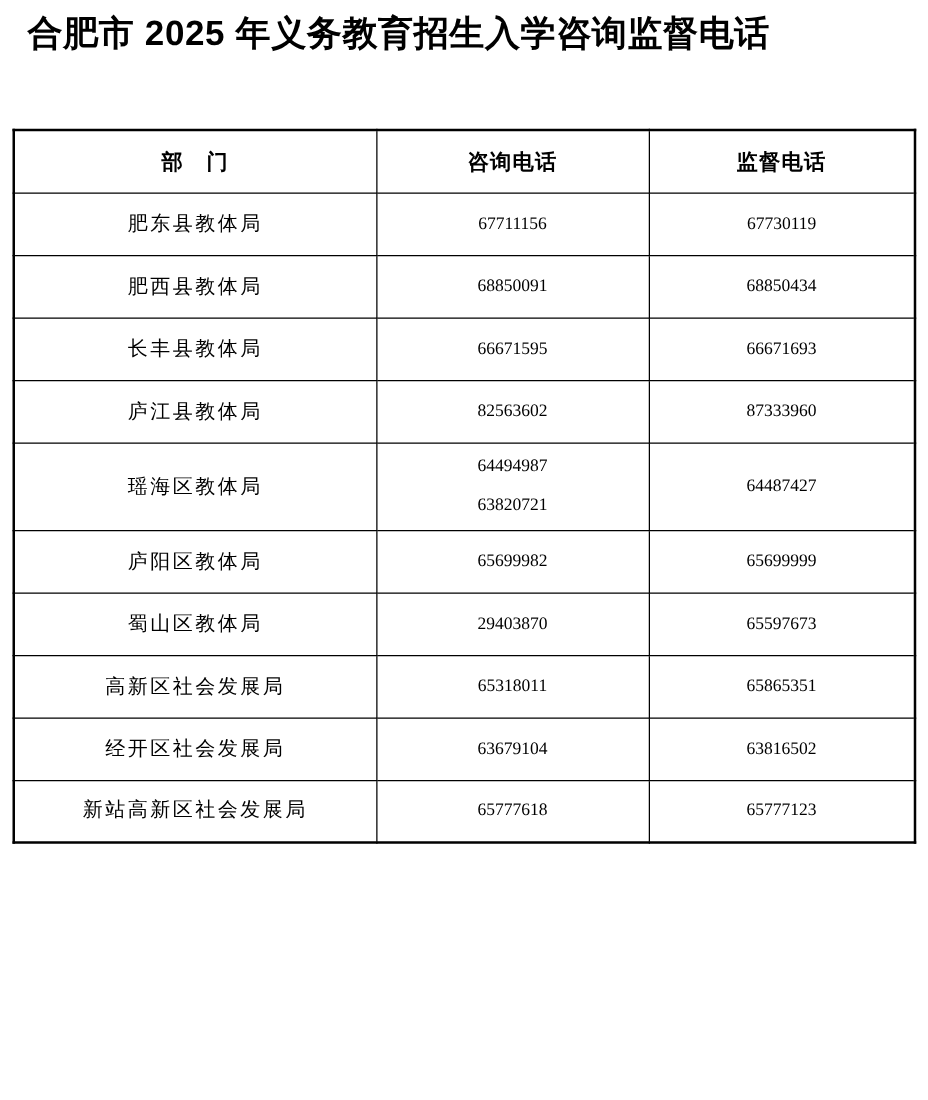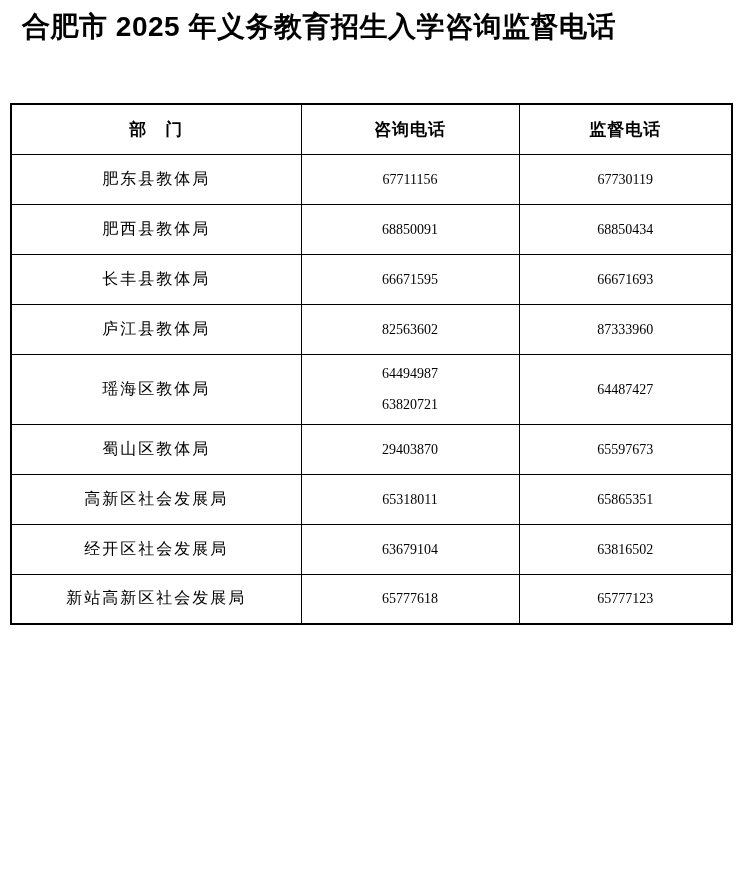--- a/index.html
+++ b/index.html
@@ -123,20 +123,29 @@
         <td class="dept">瑶海区教体局</td>
         <td class="phone">
           <div class="line">64494987</div>
           <div class="line">63820721</div>
         </td>
         <td class="phone">
             <div class="line">64487427</div>
           </td>
       </tr>
 
+      <tr class="h50">
+        <td class="dept">庐阳区教体局</td>
+        <td class="phone">
+            <div class="line">65699982</div>
+          </td>
+        <td class="phone">
+            <div class="line">65699999</div>
+          </td>
+      </tr>
 
       <tr class="h50">
         <td class="dept">蜀山区教体局</td>
         <td class="phone">
             <div class="line">29403870</div>
           </td>
         <td class="phone">
             <div class="line">65597673</div>
           </td>
       </tr>

